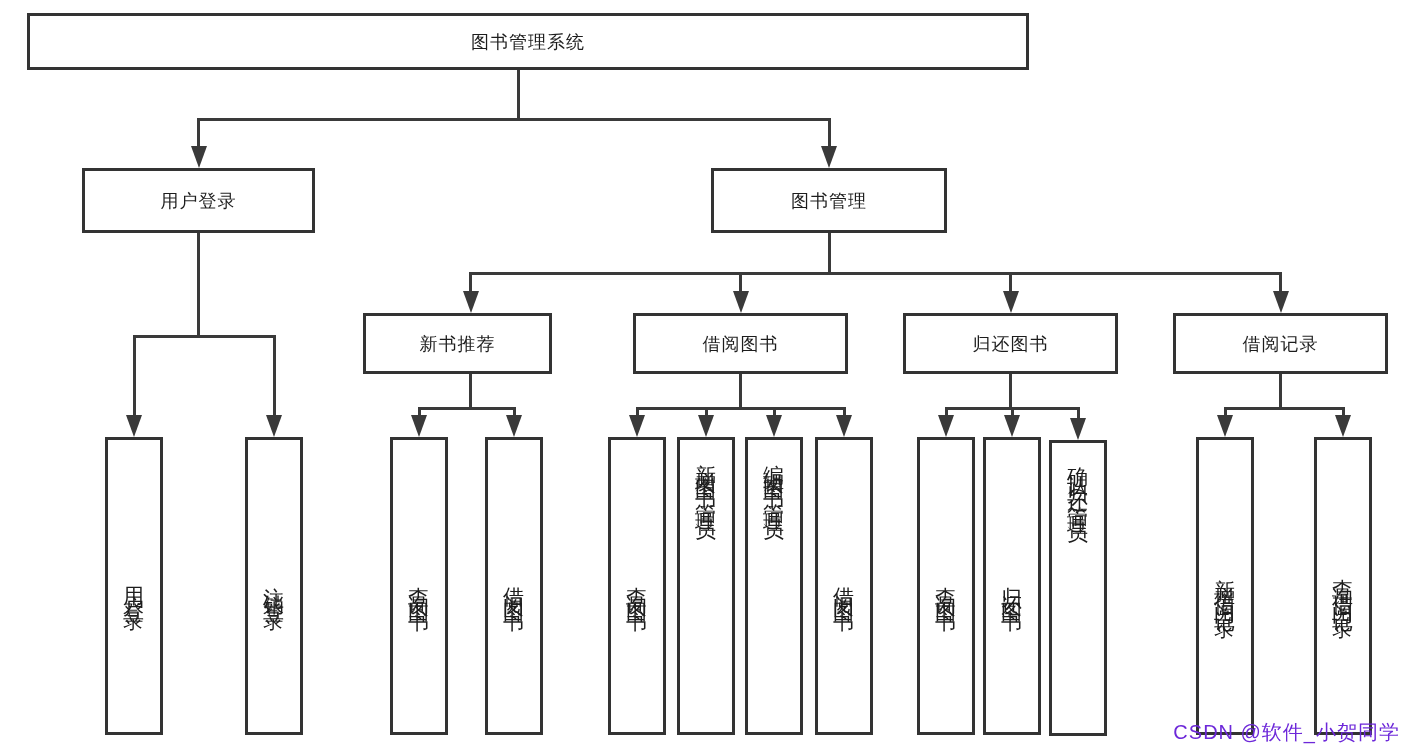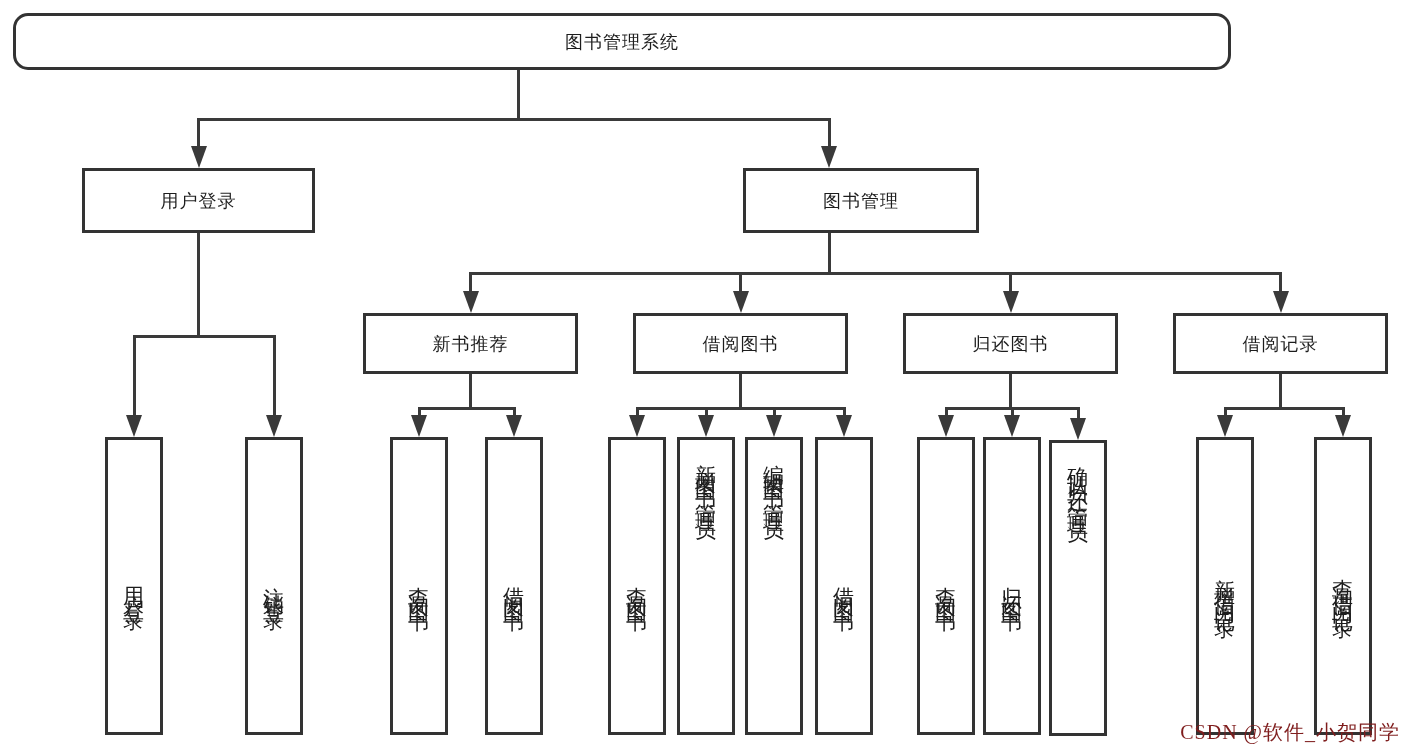--- a/index.html
+++ b/index.html
@@ -32,54 +32,53 @@
   .arrowhead{
     position:absolute;width:0;height:0;
     border-left:8px solid transparent;
     border-right:8px solid transparent;
     border-top:22px solid #3a3a3a;
   }
   .watermark{
     position:absolute;
     right:5px;bottom:1px;
     font-size:20px;
-    color:#7f1d1d;
+    color:#6d28d9;
     letter-spacing:1px;
     z-index:5;
     white-space:nowrap;
-    font-family:Liberation Serif, serif;
   }
 </style>
 </head>
 <body>
 
 <div class="canvas">
   <span class="watermark">CSDN @软件_小贺同学</span>
-<div class="node h" style="left: 13px; top: 13px; width: 1218px; height: 57px; border-radius: 15px;">图书管理系统</div>
+<div class="node h" style="left: 27px; top: 13px; width: 1002px; height: 57px;">图书管理系统</div>
     <div class="seg" style="left: 516.5px; top: 70px; width: 3px; height: 48px;"></div>
     <div class="seg" style="left: 197px; top: 118px; width: 633.5px; height: 3px;"></div>
     <div class="seg" style="left: 197px; top: 118px; width: 3px; height: 28px;"></div>
     <div class="arrowhead" style="left: 190.5px; top: 146px;"></div>
     <div class="node h" style="left: 82px; top: 168px; width: 233px; height: 65px;">用户登录</div>
     <div class="seg" style="left: 197px; top: 233px; width: 3px; height: 102px;"></div>
     <div class="seg" style="left: 132.5px; top: 335px; width: 143px; height: 3px;"></div>
     <div class="seg" style="left: 132.5px; top: 335px; width: 3px; height: 80px;"></div>
     <div class="arrowhead" style="left: 126px; top: 415px;"></div>
     <div class="node v" style="left: 105px; top: 437px; width: 58px; height: 298px;">用户登录</div>
     <div class="seg" style="left: 272.5px; top: 335px; width: 3px; height: 80px;"></div>
     <div class="arrowhead" style="left: 266px; top: 415px;"></div>
     <div class="node v" style="left: 245px; top: 437px; width: 58px; height: 298px;">注销登录</div>
     <div class="seg" style="left: 827.5px; top: 118px; width: 3px; height: 28px;"></div>
     <div class="arrowhead" style="left: 821px; top: 146px;"></div>
-    <div class="node h" style="left: 711px; top: 168px; width: 236px; height: 65px; margin-left: 32px;">图书管理</div>
+    <div class="node h" style="left: 711px; top: 168px; width: 236px; height: 65px;">图书管理</div>
     <div class="seg" style="left: 827.5px; top: 233px; width: 3px; height: 39px;"></div>
     <div class="seg" style="left: 469px; top: 272px; width: 813px; height: 3px;"></div>
     <div class="seg" style="left: 469px; top: 272px; width: 3px; height: 19px;"></div>
     <div class="arrowhead" style="left: 462.5px; top: 291px;"></div>
-    <div class="node h" style="left: 363px; top: 313px; width: 215px; height: 61px;">新书推荐</div>
+    <div class="node h" style="left: 363px; top: 313px; width: 189px; height: 61px;">新书推荐</div>
     <div class="seg" style="left: 469px; top: 374px; width: 3px; height: 33px;"></div>
     <div class="seg" style="left: 417.5px; top: 407px; width: 98px; height: 3px;"></div>
     <div class="seg" style="left: 417.5px; top: 407px; width: 3px; height: 8px;"></div>
     <div class="arrowhead" style="left: 411px; top: 415px;"></div>
     <div class="node v" style="left: 390px; top: 437px; width: 58px; height: 298px;">查询图书</div>
     <div class="seg" style="left: 512.5px; top: 407px; width: 3px; height: 8px;"></div>
     <div class="arrowhead" style="left: 506px; top: 415px;"></div>
     <div class="node v" style="left: 485px; top: 437px; width: 58px; height: 298px;">借阅图书</div>
     <div class="seg" style="left: 739px; top: 272px; width: 3px; height: 19px;"></div>
     <div class="arrowhead" style="left: 732.5px; top: 291px;"></div>

